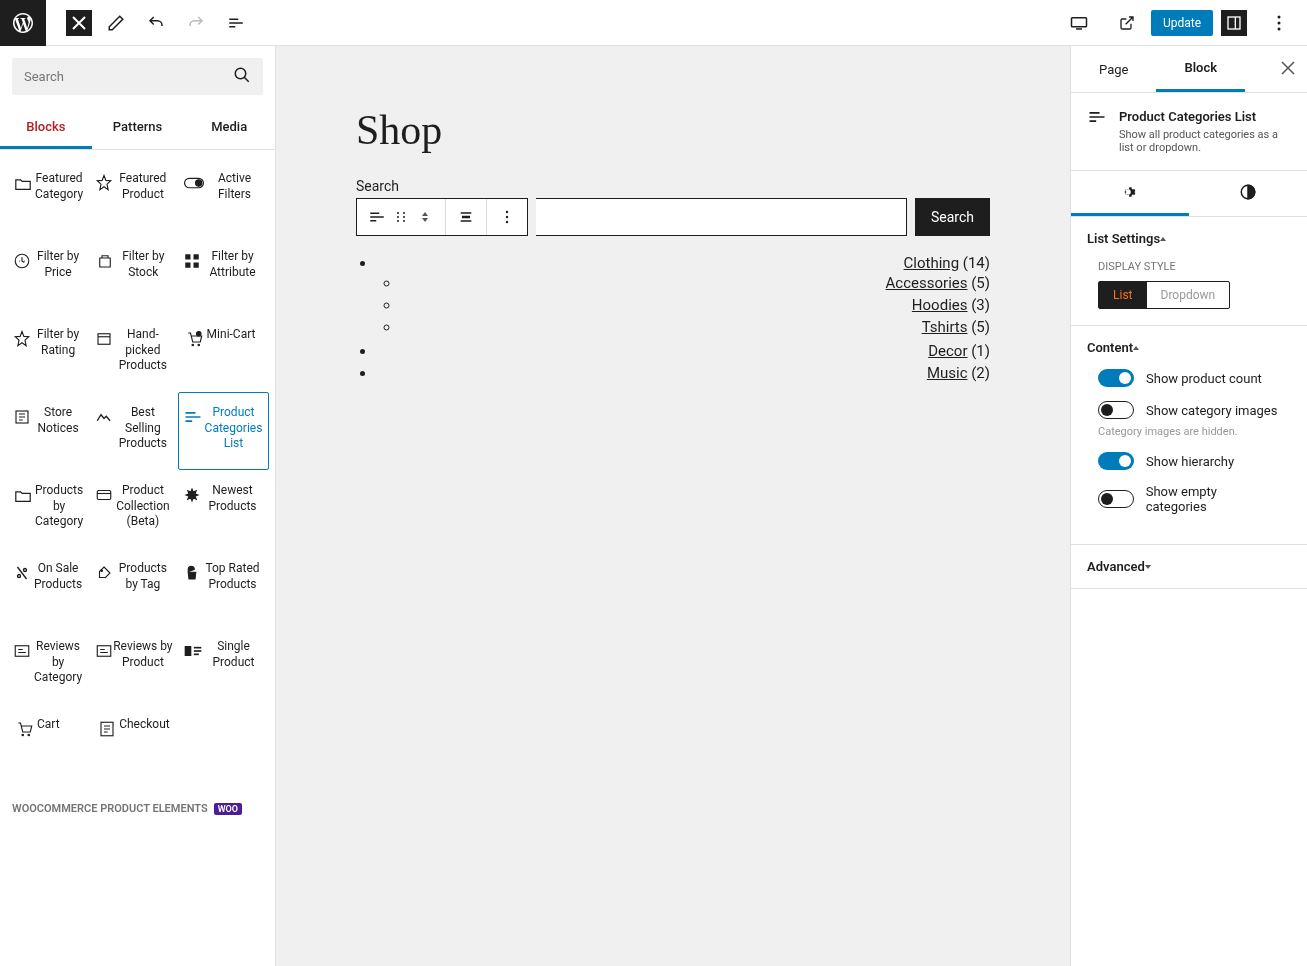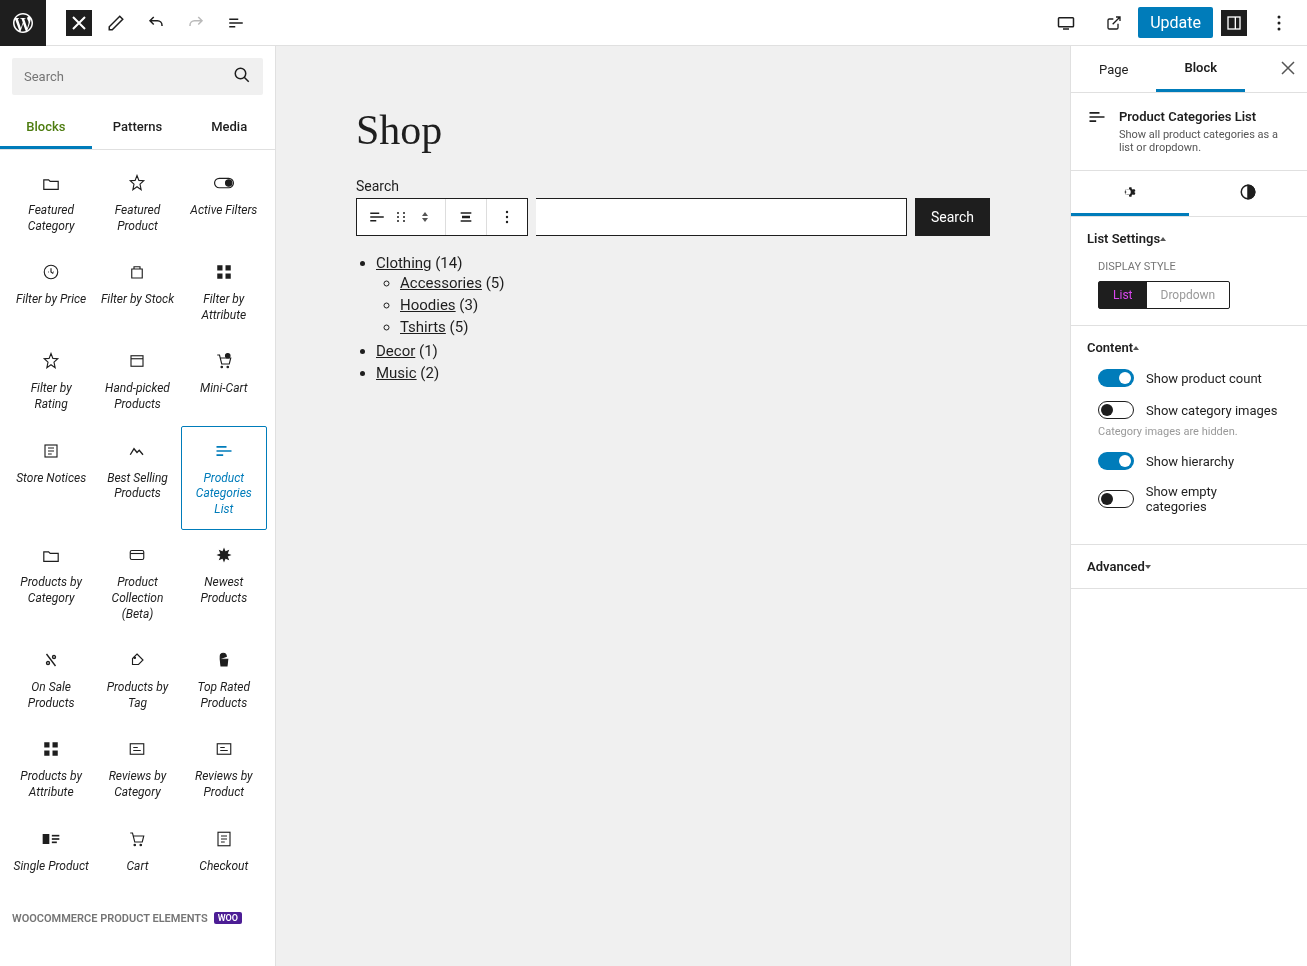--- a/index.html
+++ b/index.html
@@ -4,69 +4,69 @@
   <style>
     * { margin: 0; padding: 0; box-sizing: border-box; font-family: -apple-system, BlinkMacSystemFont, "Segoe UI", Roboto, sans-serif; }
     body { background: #fff; font-size: 13px; color: #1e1e1e; }
     .app { display: flex; flex-direction: column; height: 966px; width: 1307px; }
     .top-bar { display: flex; align-items: center; justify-content: space-between; height: 46px; border-bottom: 1px solid #e0e0e0; }
     .top-left { display: flex; align-items: center; }
     .wp-logo { width: 46px; height: 46px; background: #1e1e1e; display: flex; align-items: center; justify-content: center; }
     .close-inserter { width: 26px; height: 26px; background: #1e1e1e; display: flex; align-items: center; justify-content: center; margin-left: 20px; }
     .top-btn { width: 32px; height: 32px; display: flex; align-items: center; justify-content: center; cursor: pointer; margin-left: 8px; }
     .top-right { display: flex; align-items: center; gap: 8px; padding-right: 12px; }
-    .update-btn { background: #007cba; color: #fff; border: none; padding: 6px 12px; border-radius: 2px; cursor: pointer; font-size: 16px; }
+    .update-btn { background: #007cba; color: #fff; border: none; padding: 6px 12px; border-radius: 2px; cursor: pointer; font-size: 12px; }
     .settings-toggle { width: 26px; height: 26px; background: #1e1e1e; display: flex; align-items: center; justify-content: center; }
     .main { display: flex; flex: 1; overflow: hidden; }
     .inserter { width: 276px; border-right: 1px solid #e0e0e0; display: flex; flex-direction: column; overflow-y: auto; }
     .search-wrap { padding: 12px; }
     .search-box { display: flex; align-items: center; background: #f0f0f0; border-radius: 2px; padding: 8px 12px; }
     .search-input { flex: 1; border: none; background: transparent; outline: none; font-size: 13px; }
     .tabs { display: flex; border-bottom: 1px solid #e0e0e0; }
     .tab { flex: 1; text-align: center; padding: 12px 8px; font-size: 13px; cursor: pointer; font-weight: 500; }
-    .tab.active { border-bottom: 3px solid #007cba; color: #4d7c0f; }
+    .tab.active { border-bottom: 3px solid #007cba; color: #b91c1c; }
     .blocks-grid { display: grid; grid-template-columns: repeat(3, 1fr); padding: 8px; }
-    .block-item { display: flex; flex-direction: column; align-items: center; justify-content: flex-start; padding: 12px 4px; cursor: pointer; border-radius: 2px; min-height: 78px; border: 1px solid transparent; font-style: italic; }
+    .block-item { display: flex; flex-direction: row; align-items: flex-start; justify-content: flex-start; padding: 12px 4px; cursor: pointer; border-radius: 2px; min-height: 78px; border: 1px solid transparent; }
     .block-item.selected { border: 1px solid #007cba; color: #007cba; }
     .block-icon { width: 24px; height: 24px; display: flex; align-items: center; justify-content: center; margin-bottom: 8px; }
     .block-label { text-align: center; font-size: 12px; line-height: 1.3; }
     .section-header { display: flex; align-items: center; padding: 12px; font-size: 11px; text-transform: uppercase; color: #757575; font-weight: 600; }
     .woo-badge { background: #4c1d95; color: #fff; font-size: 9px; padding: 1px 4px; border-radius: 2px; margin-left: 6px; }
     .canvas { flex: 1; background: #f0f0f0; padding: 60px 80px; overflow-y: auto; position: relative; }
     .page-title { font-family: Georgia, serif; font-size: 42px; font-weight: normal; margin-bottom: 24px; }
     .search-label { font-size: 14px; margin-bottom: 4px; }
     .search-row { display: flex; gap: 8px; margin-bottom: 16px; }
     .toolbar-float { display: flex; border: 1px solid #1e1e1e; background: #fff; height: 38px; }
     .toolbar-section { display: flex; align-items: center; padding: 0 8px; border-right: 1px solid #ddd; }
     .toolbar-section:last-child { border-right: none; }
     .toolbar-btn { width: 24px; height: 24px; display: flex; align-items: center; justify-content: center; cursor: pointer; }
     .search-field { flex: 1; border: 1px solid #1e1e1e; border-left: none; padding: 8px; }
     .search-submit { background: #1e1e1e; color: #fff; border: none; padding: 0 16px; cursor: pointer; font-size: 14px; }
     .cat-list { list-style: disc; padding-left: 20px; }
-    .cat-list li { padding: 2px 0; font-size: 15px; }
+    .cat-list li { padding: 2px 0; font-size: 15px; text-align: right; }
     .cat-list a { color: #1e1e1e; text-decoration: underline; }
     .cat-list ul { list-style: circle; padding-left: 24px; }
     .sidebar { width: 237px; border-left: 1px solid #e0e0e0; display: flex; flex-direction: column; overflow-y: auto; }
     .sidebar-tabs { display: flex; border-bottom: 1px solid #e0e0e0; align-items: center; }
     .sidebar-tab { padding: 14px 28px; font-size: 13px; cursor: pointer; }
     .sidebar-tab.active { border-bottom: 3px solid #007cba; font-weight: 600; }
     .sidebar-close { margin-left: auto; padding: 12px; cursor: pointer; }
     .block-info { display: flex; padding: 16px; gap: 12px; border-bottom: 1px solid #e0e0e0; }
     .block-info-text h4 { font-size: 13px; font-weight: 600; margin-bottom: 4px; }
     .block-info-text p { font-size: 11px; color: #555; }
     .inspector-tabs { display: flex; border-bottom: 1px solid #e0e0e0; }
     .inspector-tab { flex: 1; padding: 12px; text-align: center; cursor: pointer; display: flex; justify-content: center; }
     .inspector-tab.active { border-bottom: 3px solid #007cba; }
     .panel { border-bottom: 1px solid #e0e0e0; }
     .panel-header { display: flex; align-items: center; padding: 14px 16px; font-weight: 600; font-size: 13px; cursor: pointer; }
     .panel-body { padding: 0 27px 16px; }
     .panel-sublabel { font-size: 11px; text-transform: uppercase; color: #757575; margin-bottom: 8px; }
     .toggle-group { display: flex; border: 1px solid #1e1e1e; border-radius: 2px; width: fit-content; }
     .toggle-opt { padding: 6px 14px; font-size: 12px; cursor: pointer; }
-    .toggle-opt.active { background: #1e1e1e; color: #d946ef; }
+    .toggle-opt.active { background: #1e1e1e; color: #f97316; }
     .toggle-opt.inactive { color: #999; }
     .toggle-row { display: flex; align-items: center; gap: 12px; margin-bottom: 14px; }
     .switch { width: 36px; height: 18px; border-radius: 9px; position: relative; cursor: pointer; }
     .switch.on { background: #007cba; }
     .switch.off { background: #fff; border: 1px solid #1e1e1e; }
     .switch::after { content: ""; position: absolute; width: 12px; height: 12px; border-radius: 50%; top: 3px; }
     .switch.on::after { background: #fff; right: 3px; }
     .switch.off::after { background: #1e1e1e; left: 2px; top: 2px; }
     .help-text { font-size: 11px; color: #999; margin-top: -8px; margin-bottom: 14px; }
     .chev-down-small { width: 0; height: 0; border-left: 3px solid transparent; border-right: 3px solid transparent; border-top: 4px solid #555; display: inline-block;}
@@ -303,31 +303,20 @@
             </div>
             <div class="block-label">Products by Tag</div>
           </div>
           <div class="block-item">
             <div class="block-icon">
               <svg width="18" height="18" viewBox="0 0 24 24" fill="none" stroke="currentColor" stroke-width="1.5">
                 <path d="M7 11V7a4 4 0 018 0v1m-8 3h10l-1 9H8z" fill="currentColor"></path>
               </svg>
             </div>
             <div class="block-label">Top Rated Products</div>
-          </div>
-          <div class="block-item">
-            <div class="block-icon">
-              <svg width="18" height="18" viewBox="0 0 24 24" fill="currentColor">
-                <rect x="3" y="3" width="7" height="7"></rect>
-                <rect x="14" y="3" width="7" height="7"></rect>
-                <rect x="3" y="14" width="7" height="7"></rect>
-                <rect x="14" y="14" width="7" height="7"></rect>
-              </svg>
-            </div>
-            <div class="block-label">Products by Attribute</div>
           </div>
           <div class="block-item">
             <div class="block-icon">
               <svg width="18" height="16" viewBox="0 0 24 20" fill="none" stroke="currentColor" stroke-width="1.5">
                 <rect x="3" y="3" width="18" height="14"></rect>
                 <path d="M7 8h6M7 12h10"></path>
               </svg>
             </div>
             <div class="block-label">Reviews by Category</div>
           </div>

